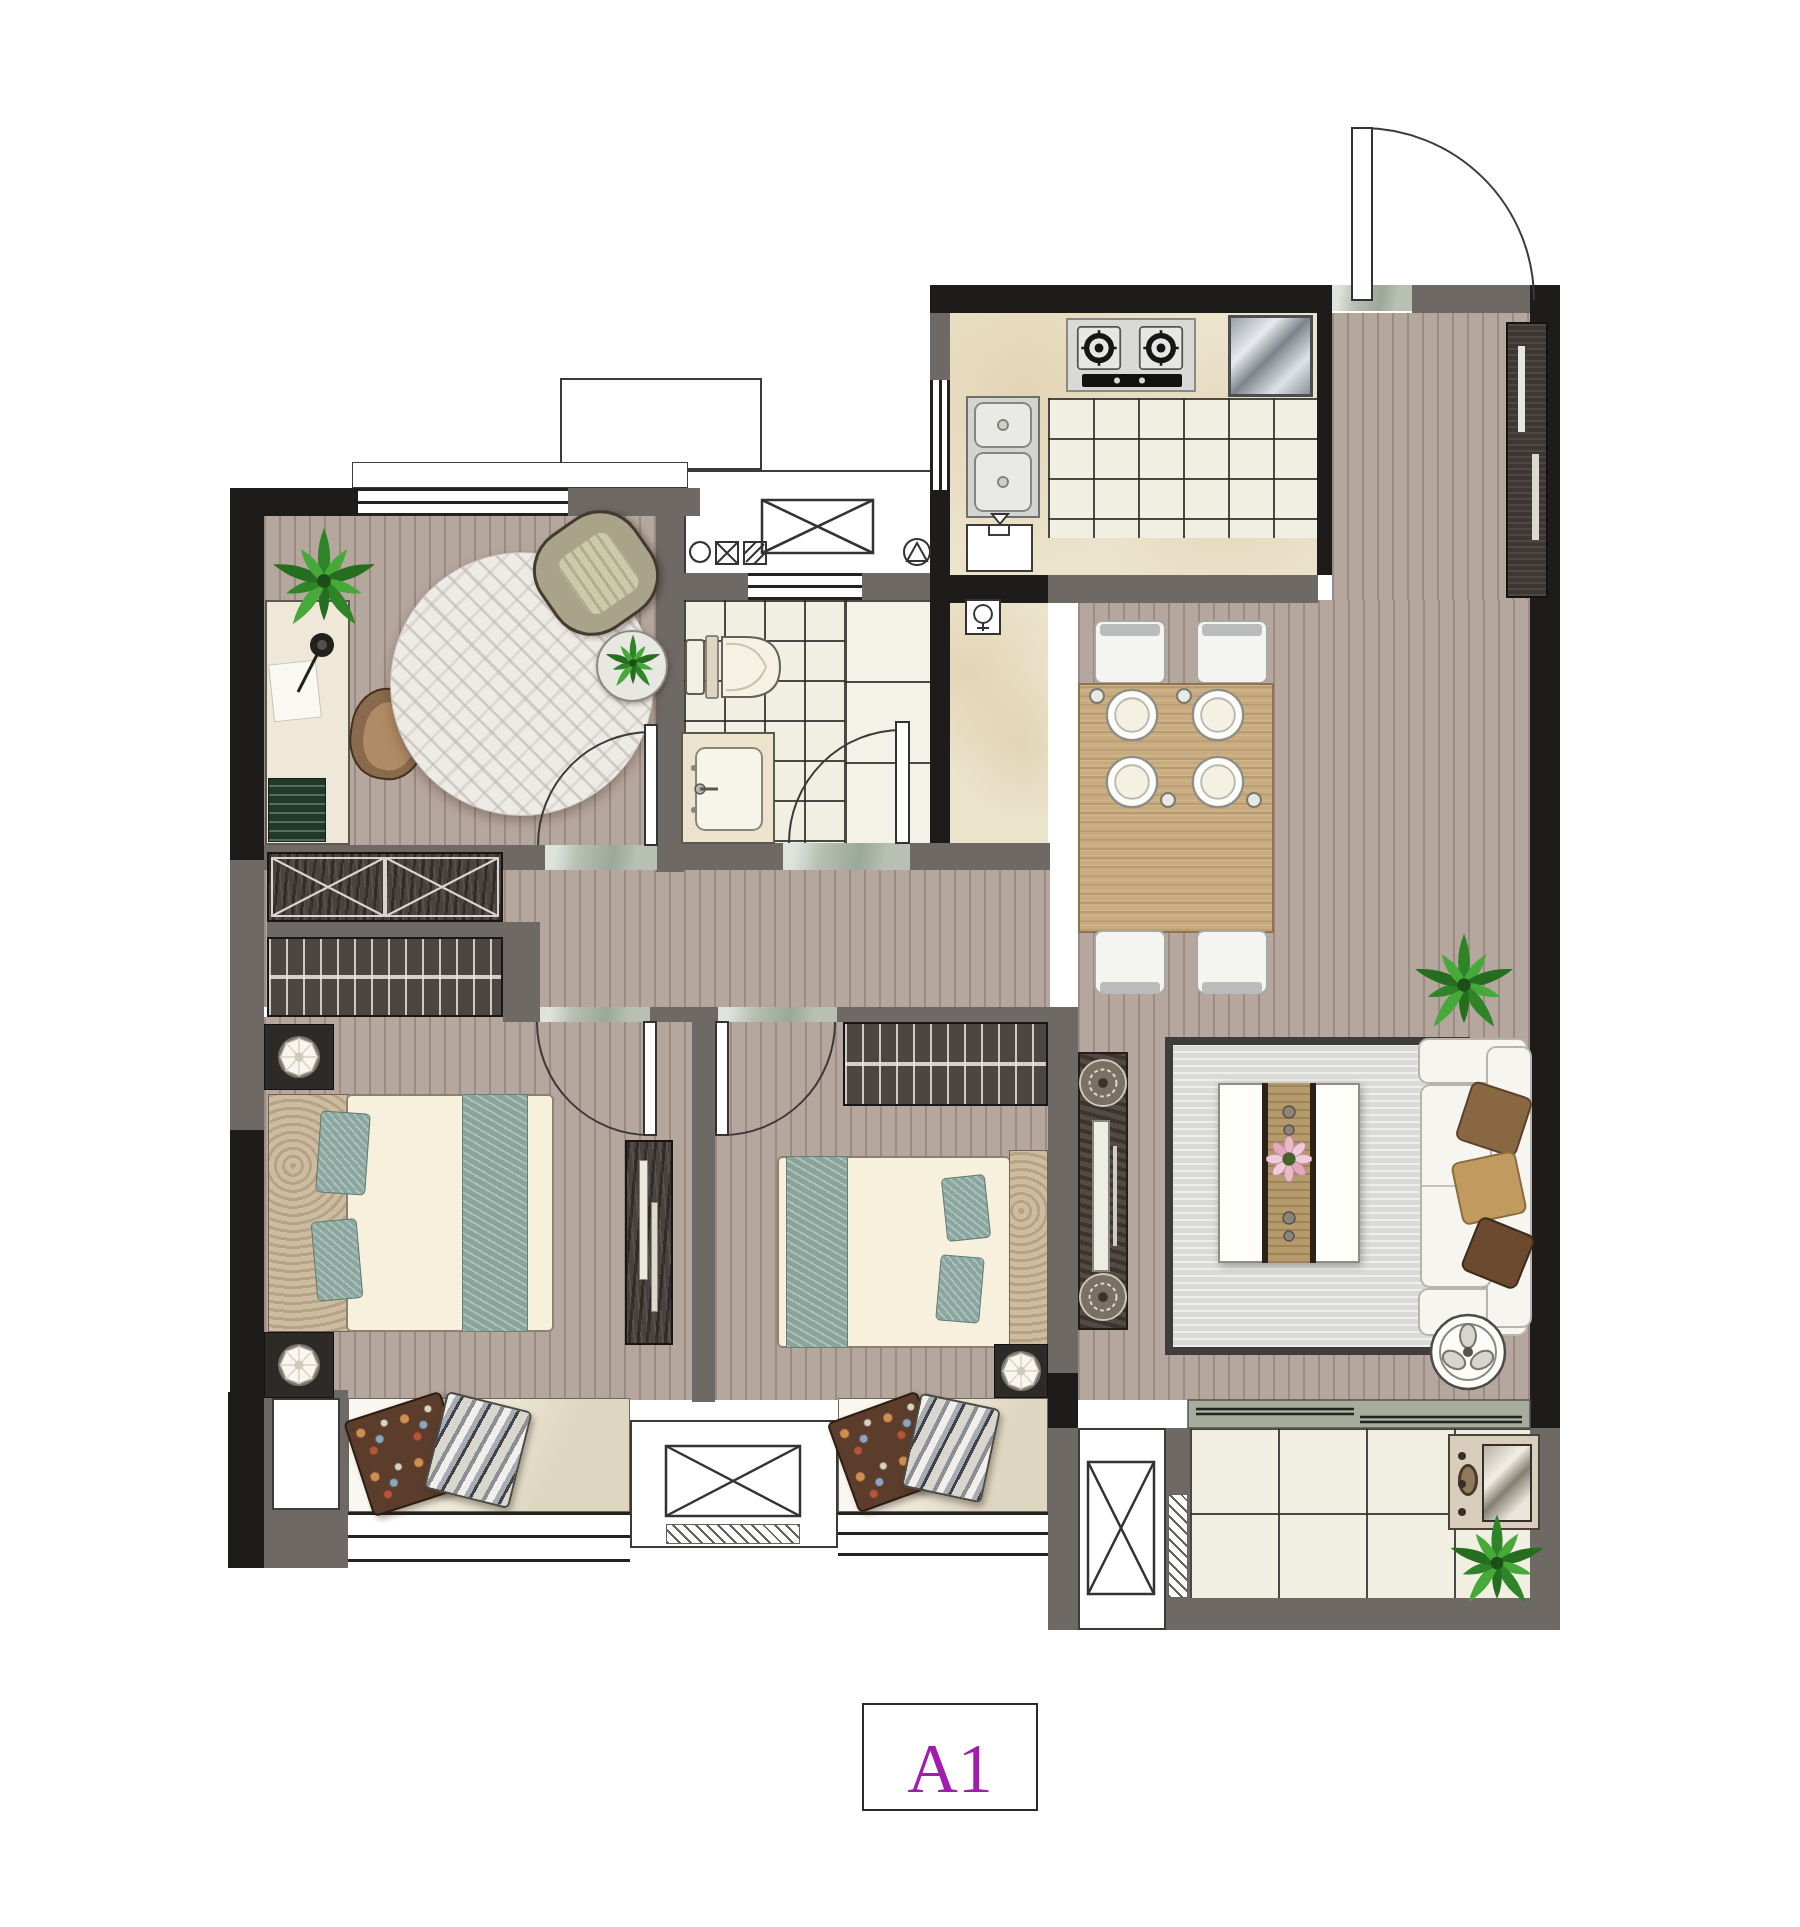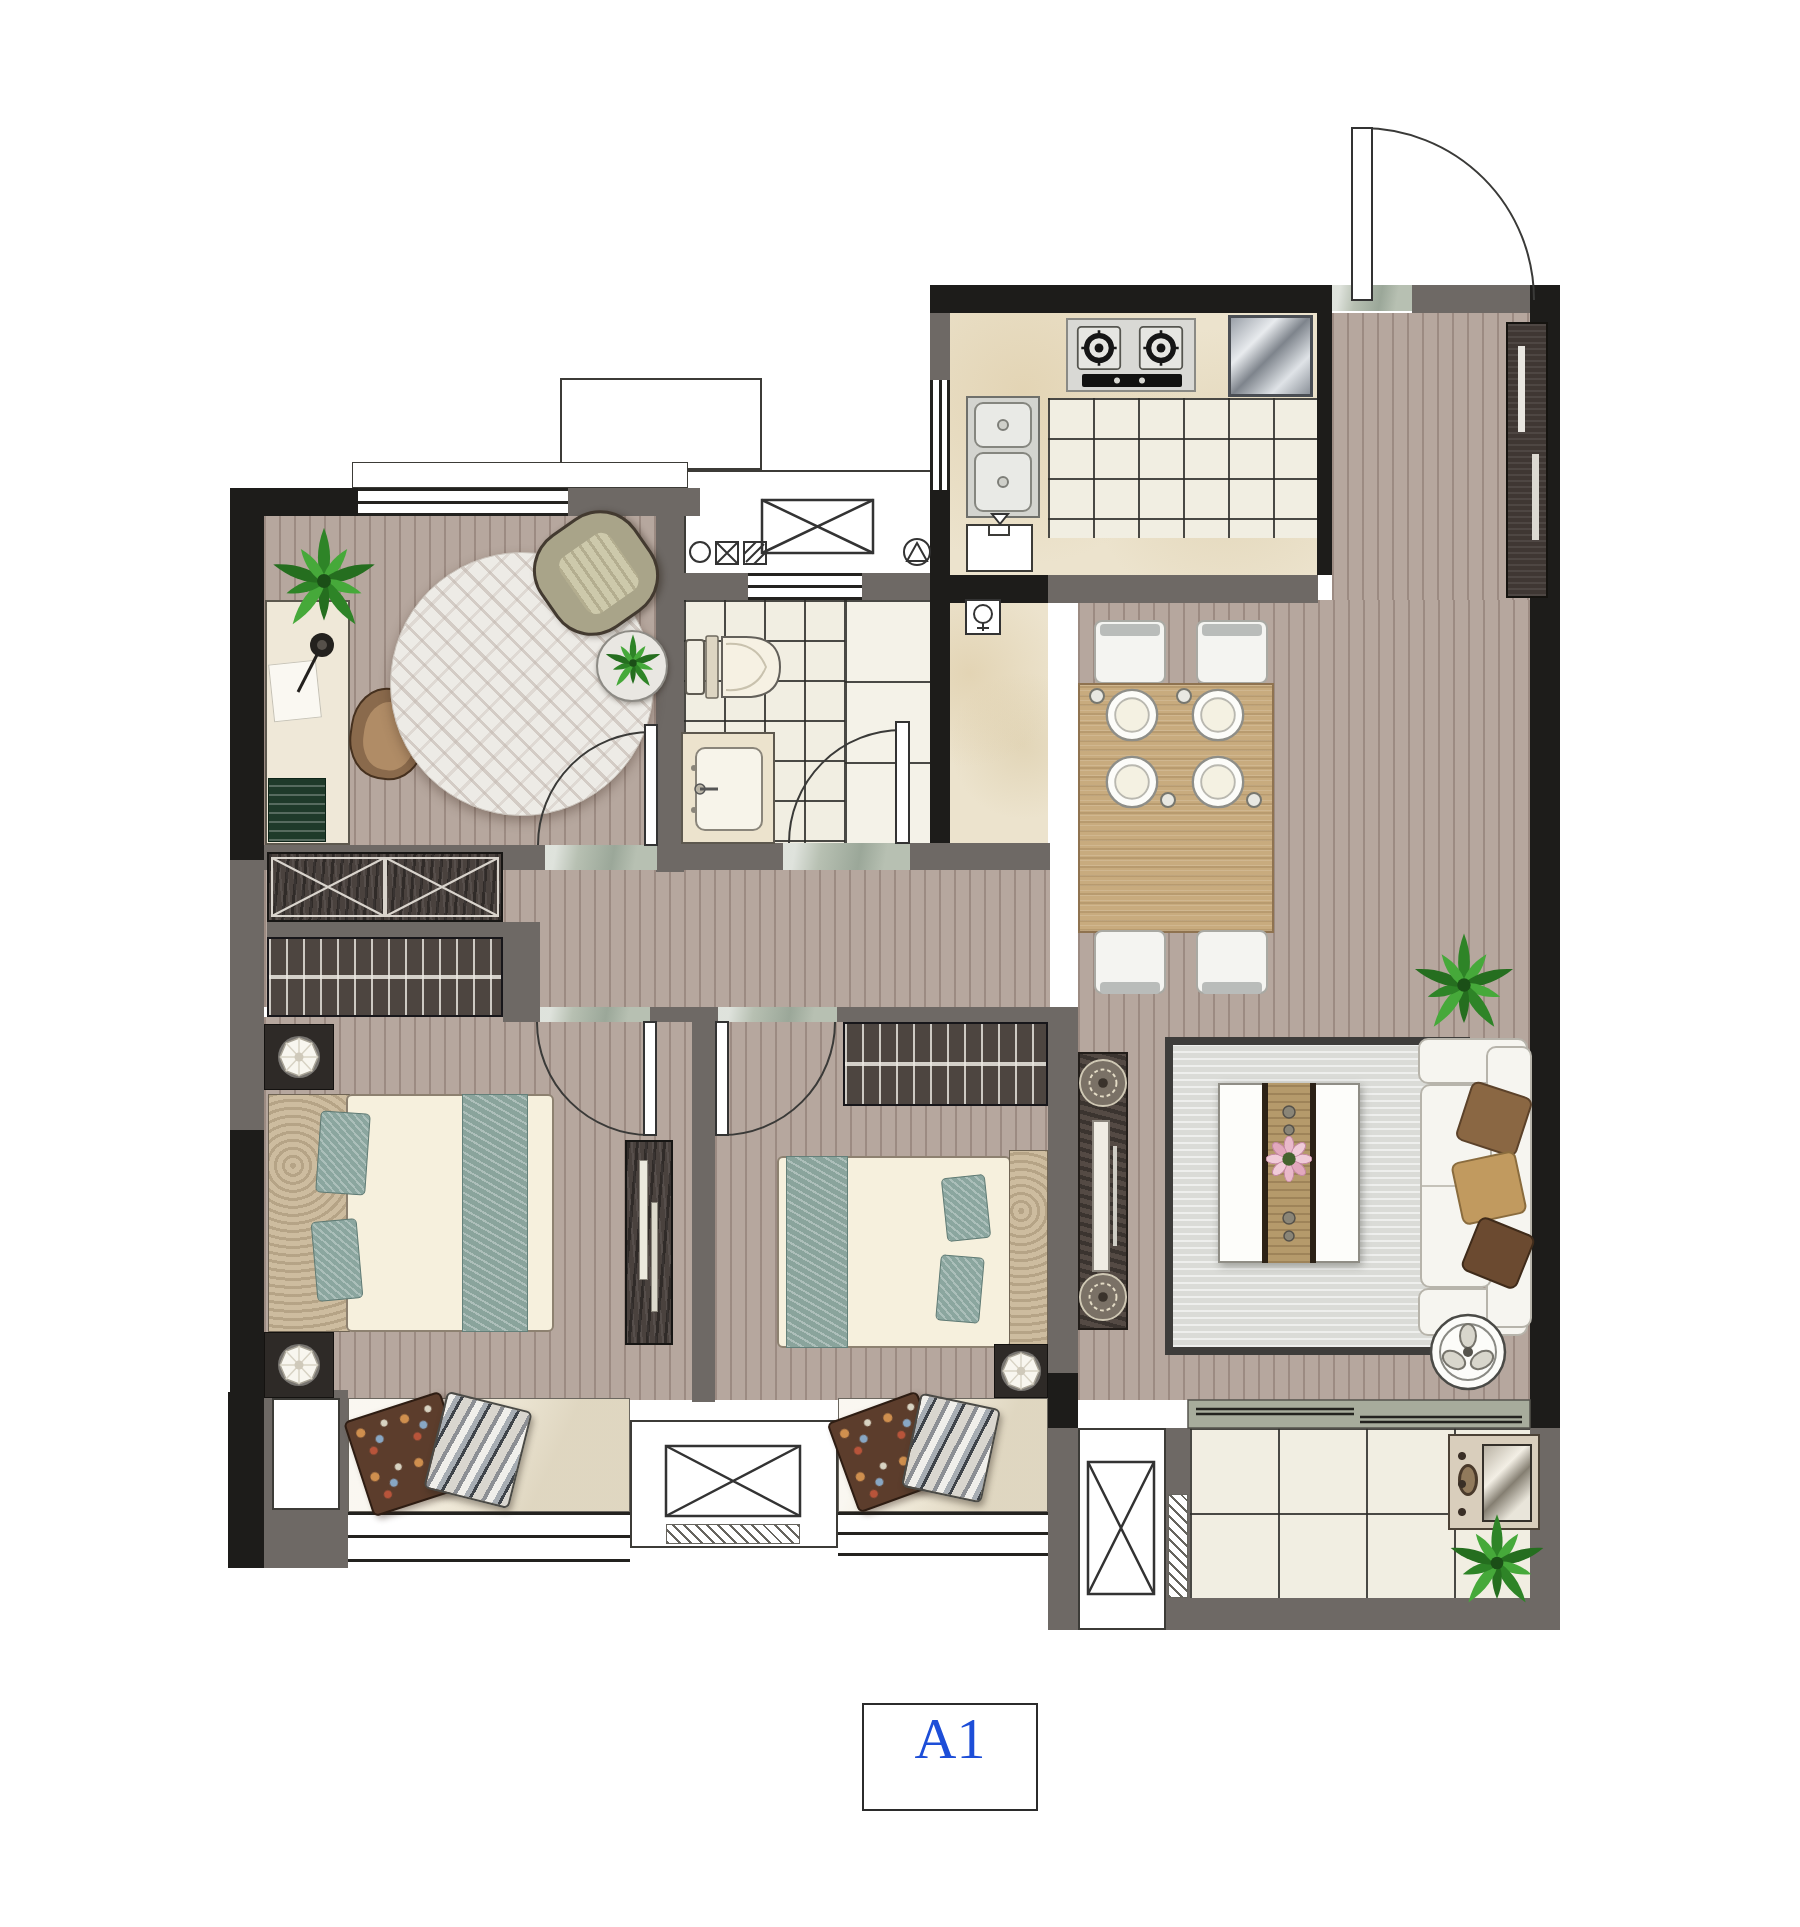--- a/index.html
+++ b/index.html
@@ -36,21 +36,21 @@
   .basin{background:#e9eae6;border:2px solid #85867f;border-radius:9px}
   .drain{border:2px solid #7d7e78;border-radius:50%;background:#cfd0ca}
   .dtable{background:#c8ab7e;background-image:repeating-linear-gradient(0deg,rgba(120,90,50,.2) 0 2px,transparent 2px 9px),repeating-linear-gradient(0deg,rgba(255,255,255,.14) 0 1px,transparent 1px 5px);border:2px solid #8f7350}
   .chairdining{background:#f4f4f1;border:2px solid #a9a9a3;border-radius:8px}
   .cband{background:#b9bcba;border-radius:4px}
   .sofa-part{background:#f6f5f0;border:2px solid #b7b4ab;border-radius:10px}
   .tvc{background:#544a44;background-image:repeating-linear-gradient(15deg,rgba(0,0,0,.3) 0 4px,transparent 4px 9px);border:2px solid #221d19}
   .shoec{background:#3f3733;background-image:repeating-linear-gradient(180deg,rgba(255,255,255,.08) 0 2px,transparent 2px 6px);border:2px solid #15130f}
   .washer{background:#d9cebc;border:2px solid #4c4236}
   .desk{background:#efe8d8;border:2px solid #5d584e}
-  .label-a1{display:flex;align-items:flex-start;justify-content:center;border:2px solid #2b2b2b;background:#fff;font-family:"Liberation Serif",serif;font-size:58px;color:#1d4ed8}
+  .label-a1{display:flex;align-items:flex-end;justify-content:center;border:2px solid #2b2b2b;background:#fff;font-family:"Liberation Serif",serif;font-size:70px;color:#a21caf}
 </style>
 </head>
 <body>
 
 <div class="canvas">
 
   <div class="abs wood" style="left:264px;top:516px;width:392px;height:329px"></div>
   <div class="abs wood" style="left:264px;top:852px;width:786px;height:155px"></div>
   <div class="abs wood" style="left:264px;top:1017px;width:428px;height:383px"></div>
   <div class="abs wood" style="left:715px;top:1022px;width:333px;height:378px"></div>

